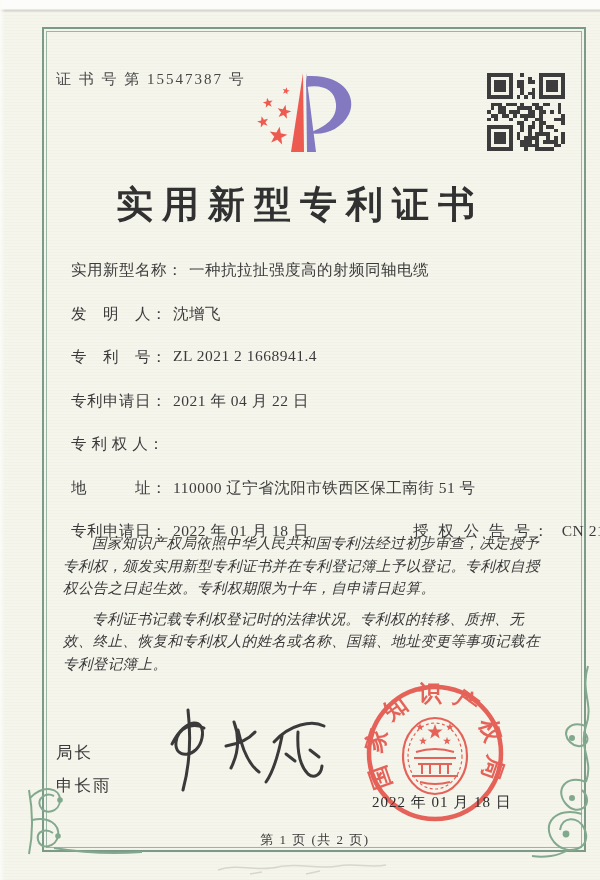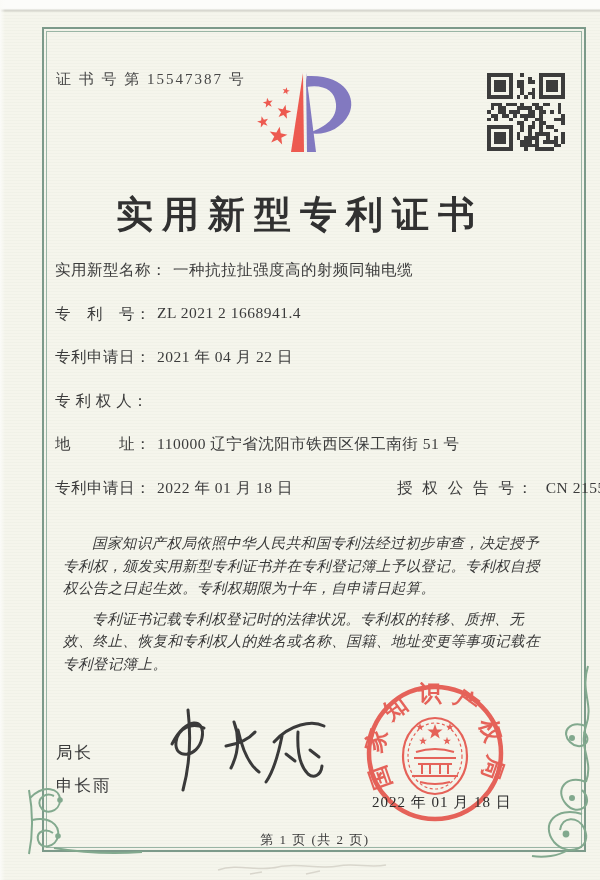--- a/index.html
+++ b/index.html
@@ -14,23 +14,23 @@
   .photo-edge-top{position:absolute;top:0;left:0;right:0;height:12px;
     background:linear-gradient(#fcfcfa 70%, rgba(160,160,150,.45) 92%, rgba(0,0,0,0));}
   .photo-edge-left{position:absolute;top:0;left:0;bottom:0;width:5px;
     background:linear-gradient(90deg,#fbfbf8, rgba(0,0,0,0));}
   .frame{position:absolute;left:42px;top:27px;right:14px;bottom:28px;
     border:2.5px solid #7c9a8a;}
   .frame::after{content:"";position:absolute;inset:2px;border:1px solid #9ab5a5;}
   .cert-no{position:absolute;left:56px;top:70px;font-size:15px;letter-spacing:2px;color:#474747;}
   .logo{position:absolute;left:243px;top:60px;}
   .qr{position:absolute;left:487px;top:73px;width:78px;height:78px;}
-  .title{position:absolute;left:0;right:0;top:190px;text-align:center;
+  .title{position:absolute;left:0;right:0;top:180px;text-align:center;
     font-size:37px;font-weight:600;letter-spacing:9px;color:#313131;}
-  .fields{position:absolute;left:55px;right:36px;top:260px;display:flex;flex-direction:column;gap:22.5px;
+  .fields{position:absolute;left:71px;right:36px;top:260px;display:flex;flex-direction:column;gap:22.5px;
     font-size:15.5px;letter-spacing:.5px;}
   .row{display:flex;white-space:nowrap;}
   .row .lbl{display:inline-block;}
   .row .val{display:inline-block;margin-left:6px;}
   .grant-no{margin-left:64px;}
   .grant-no .lbl{letter-spacing:3px;padding-left:40px;}
   .body-text{position:absolute;left:55px;right:50px;top:524px;
     font-size:14.5px;line-height:22.5px;font-style:italic;color:#383838;letter-spacing:.4px;}
   .body-text p{margin:8px;text-indent:2em;font-style:italic;}
   .signer{position:absolute;left:56px;top:736px;font-size:16.5px;line-height:33px;letter-spacing:2px;}
@@ -301,20 +301,24 @@
   </div>
 
   <div class="title">实用新型专利证书</div>
 
   <div class="fields">
     <div class="row">
       <span class="lbl">实用新型名称：</span>
       <span class="val">一种抗拉扯强度高的射频同轴电缆</span>
     </div>
     <div class="row">
+      <span class="lbl">发　明　人：</span>
+      <span class="val">沈增飞</span>
+    </div>
+    <div class="row">
       <span class="lbl">专　利　号：</span>
       <span class="val">ZL 2021 2 1668941.4</span>
     </div>
     <div class="row">
       <span class="lbl">专利申请日：</span>
       <span class="val">2021 年 04 月 22 日</span>
     </div>
     <div class="row">
       <span class="lbl">专 利 权 人：</span>
     </div>

